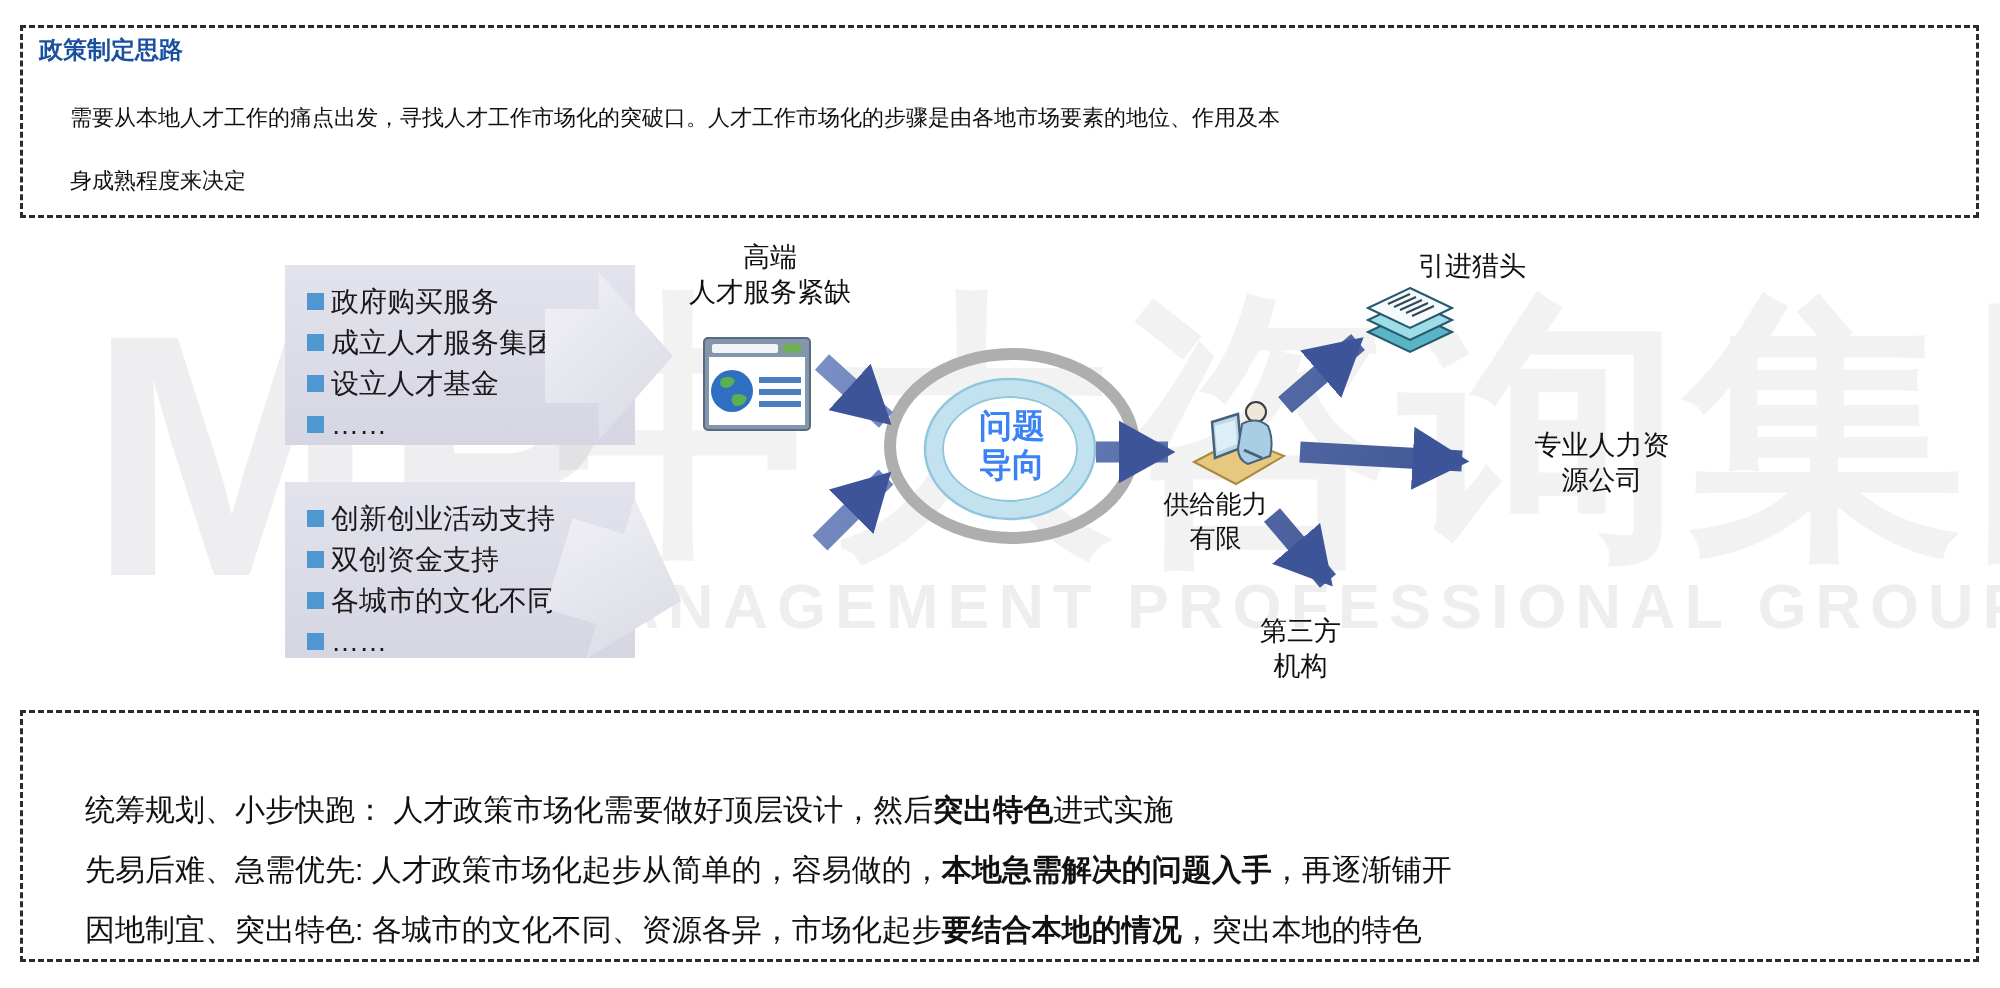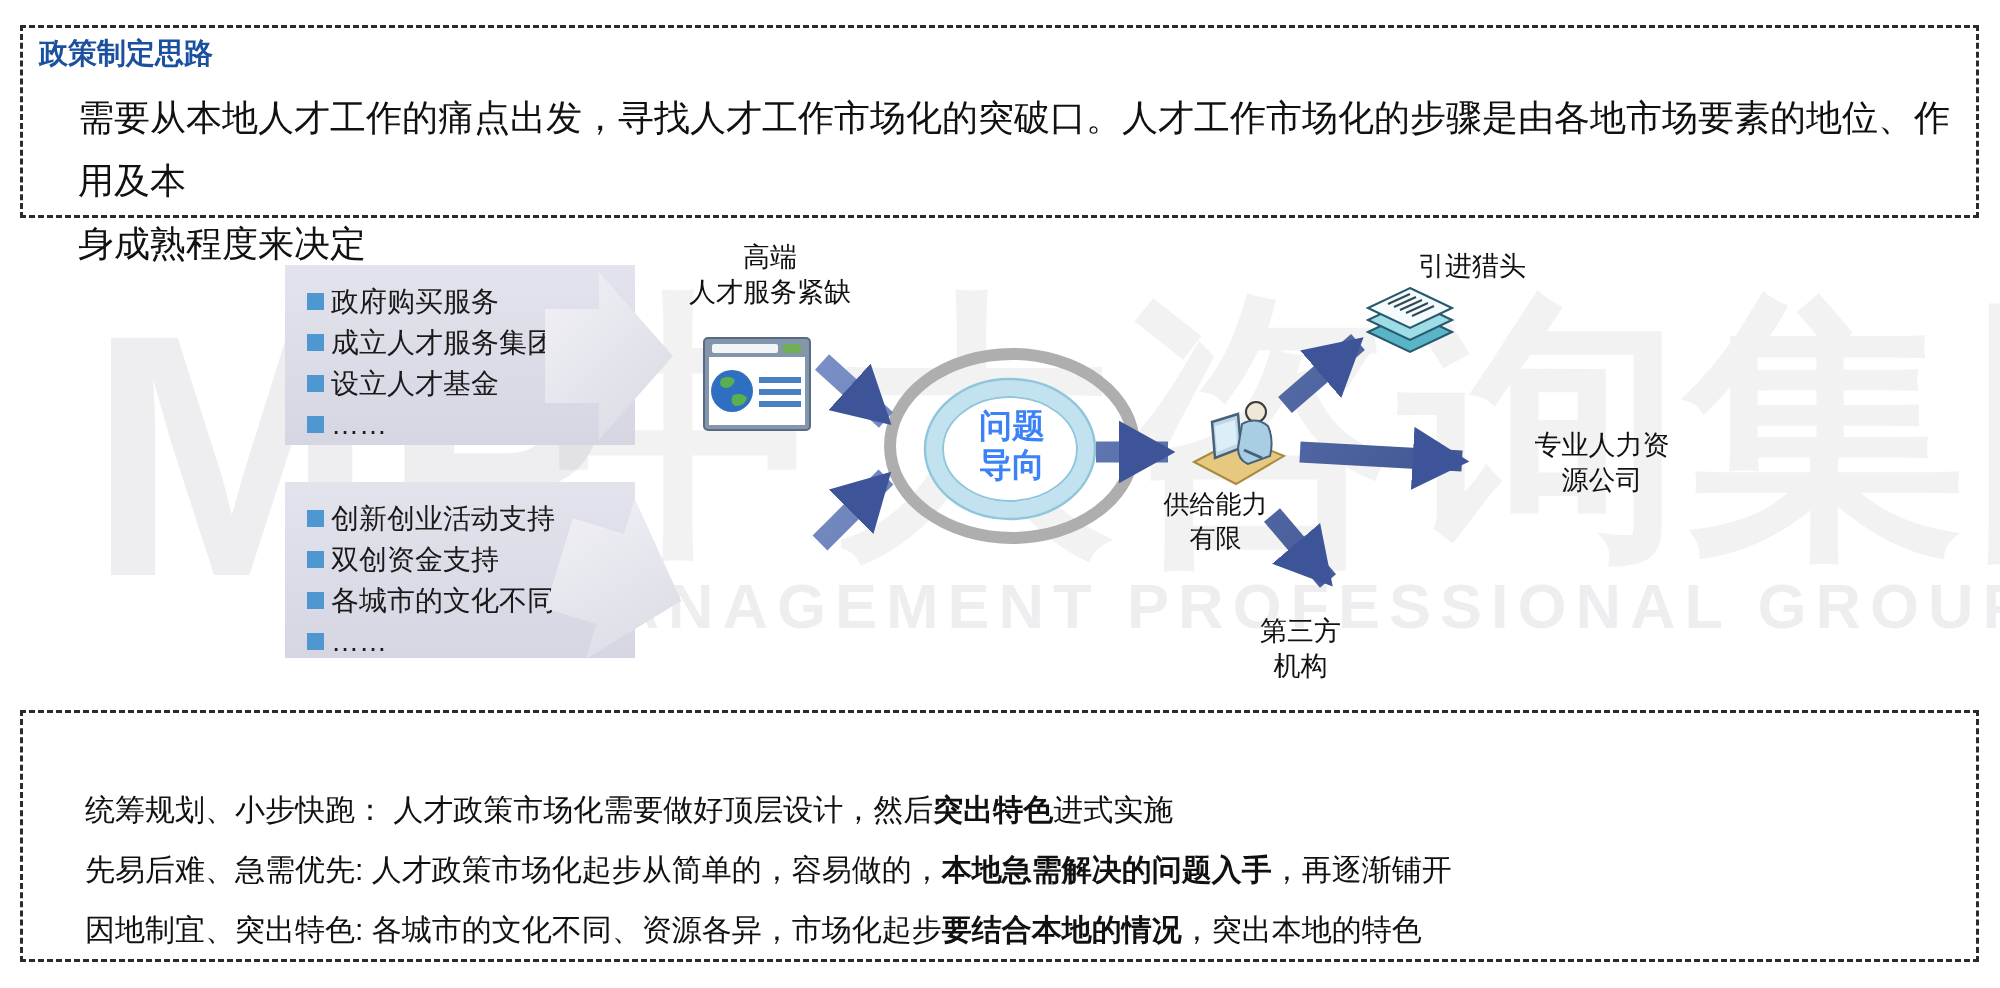--- a/index.html
+++ b/index.html
@@ -9,22 +9,22 @@
   }
   
   .wm{position:absolute;z-index:1;white-space:nowrap;font-weight:bold;pointer-events:none;}
   .wm-mp{left:88px;top:258px;font-size:345px;letter-spacing:6px;color:rgba(70,70,90,0.09);}
   .wm-cn{left:548px;top:242px;font-size:282px;letter-spacing:2px;color:rgba(70,70,90,0.07);}
   .wm-en{left:552px;top:570px;font-size:63px;letter-spacing:9px;color:rgba(70,70,90,0.09);}
   
   .frame{position:absolute;left:20px;width:1959px;border:3px dashed #2b2b2b;background:transparent;z-index:2;box-sizing:border-box;}
   #top-frame{top:25px;height:193px;}
   #bottom-frame{top:710px;height:252px;}
-  .frame-title{position:absolute;left:16px;top:6px;font-size:29px;font-weight:bold;color:#1a509f;}
-  .top-body{position:absolute;left:55px;top:58px;font-size:36px;line-height:63px;color:#111;}
+  .frame-title{position:absolute;left:16px;top:6px;font-size:24px;font-weight:bold;color:#1a509f;}
+  .top-body{position:absolute;left:47px;top:58px;font-size:22px;line-height:63px;color:#111;}
   .principles{position:absolute;left:62px;top:80px;font-size:30px;color:#111;}
   .principle{margin-bottom:27px;line-height:33px;}
   .principle b{font-weight:bold;}
   
   .lav-box{position:absolute;left:285px;width:350px;background:linear-gradient(180deg,#e3e3ed 0%,#d6d6e3 100%);z-index:2;padding:16px 0 0 22px;box-sizing:border-box;}
   #lav-box-1{top:265px;height:180px;}
   #lav-box-2{top:482px;height:176px;}
   .bullet-row{display:flex;align-items:center;height:41px;}
   .bullet-sq{width:17px;height:17px;background:#4e97d1;margin-right:7px;flex:0 0 auto;}
   .bullet-text{font-size:28px;color:#1a1a1a;white-space:nowrap;}

